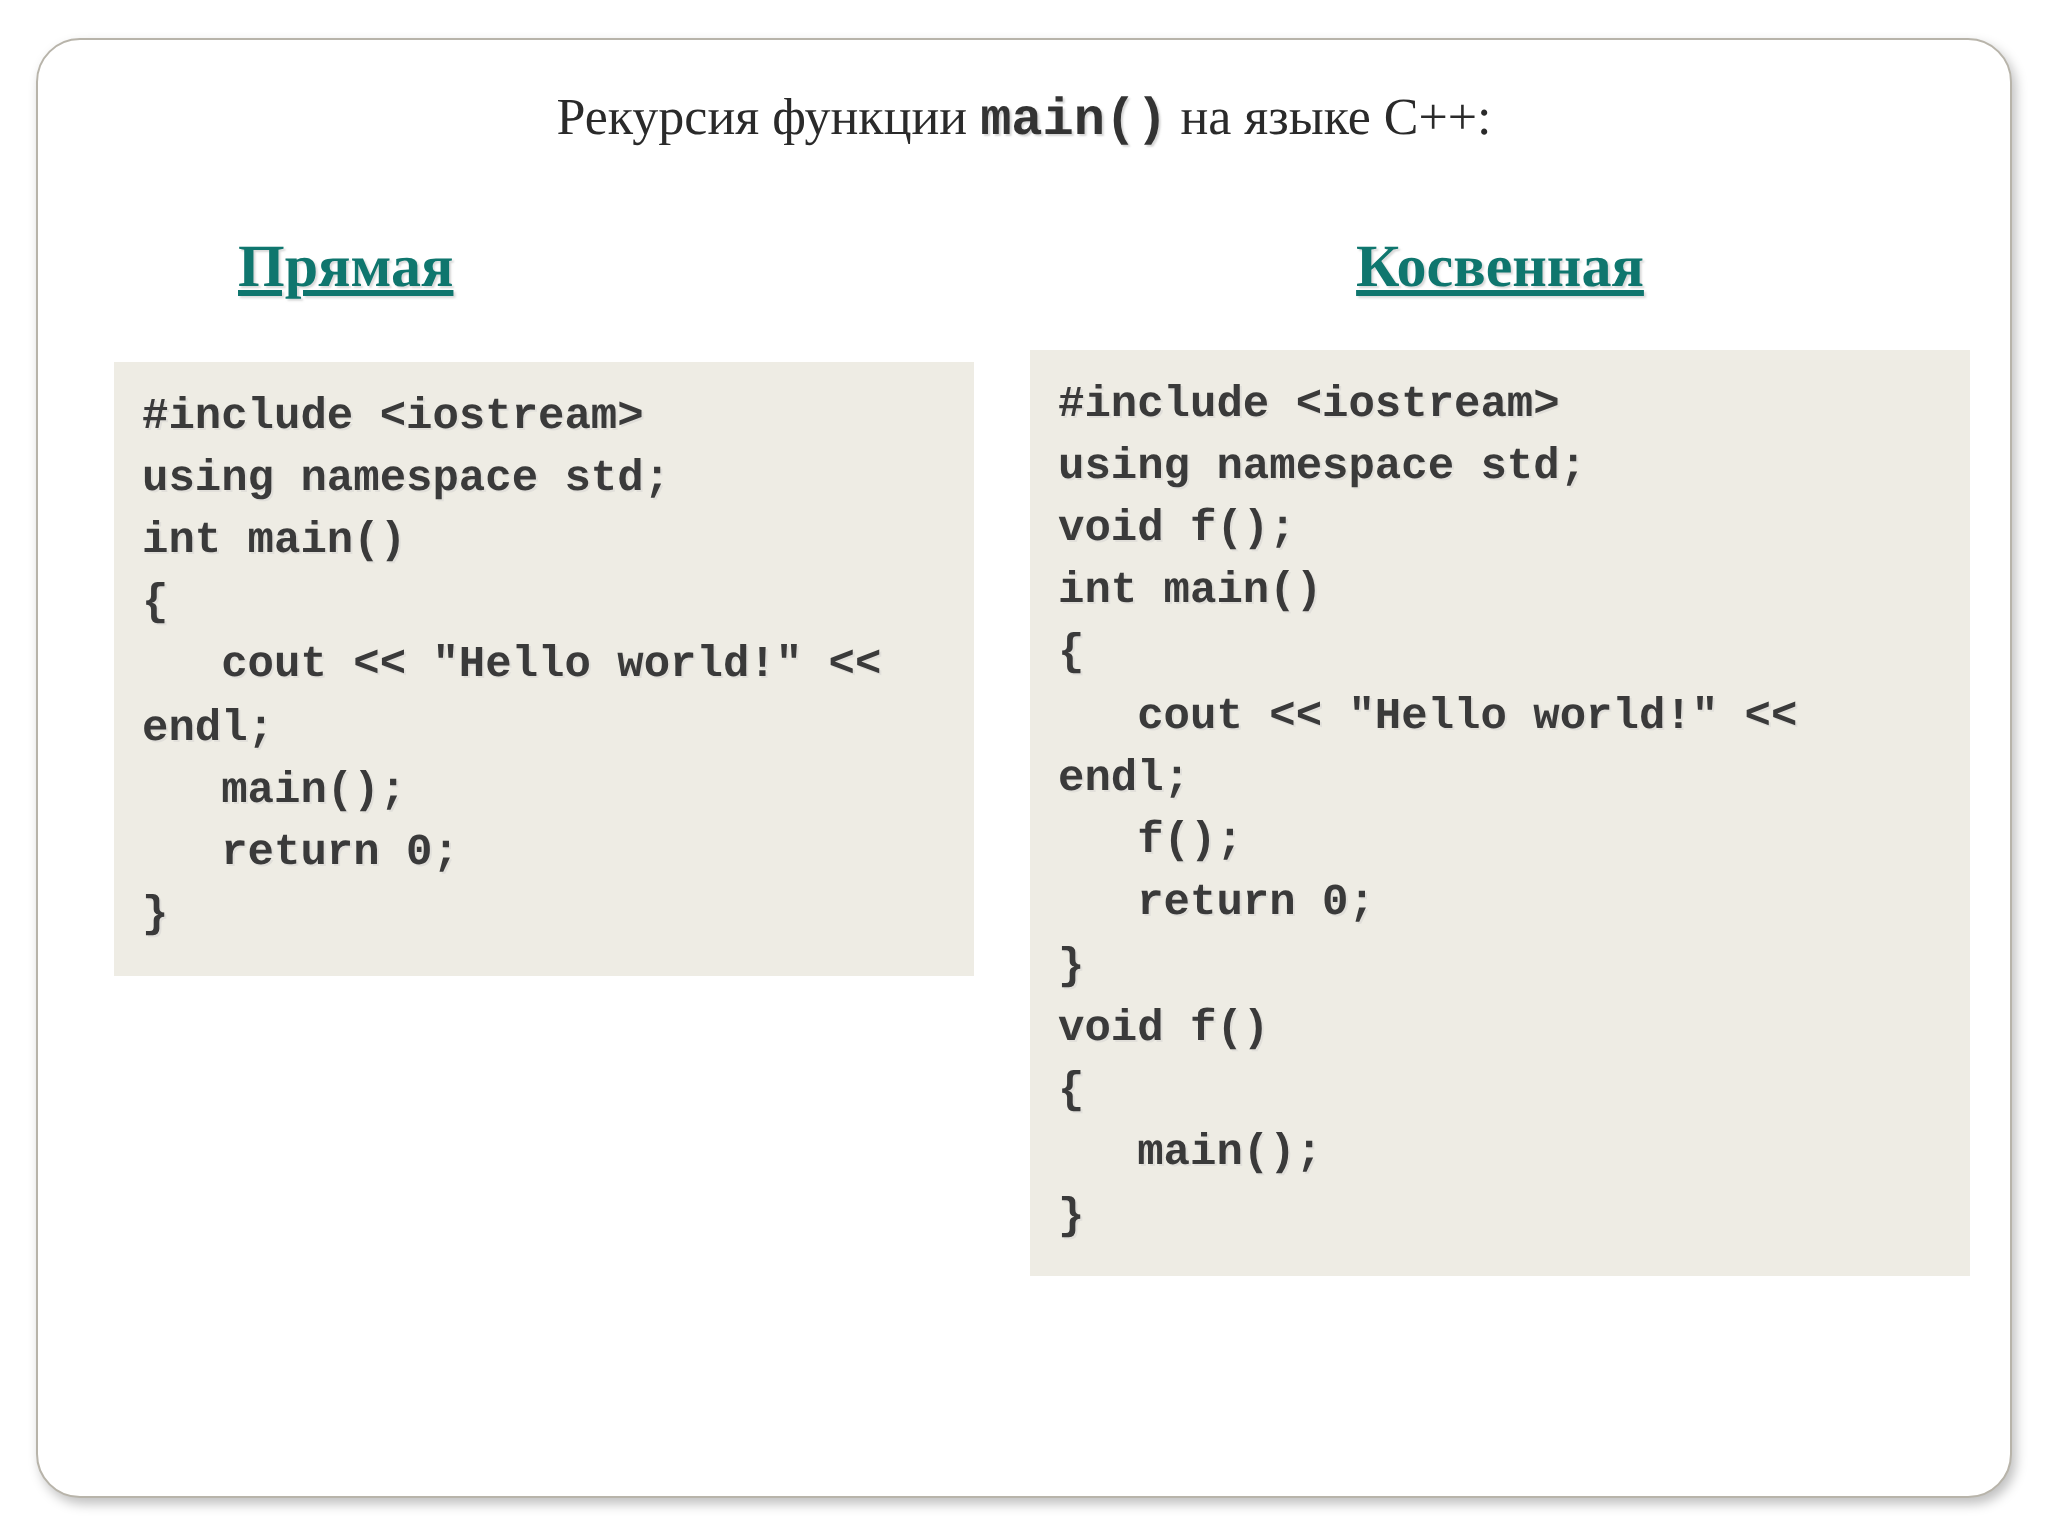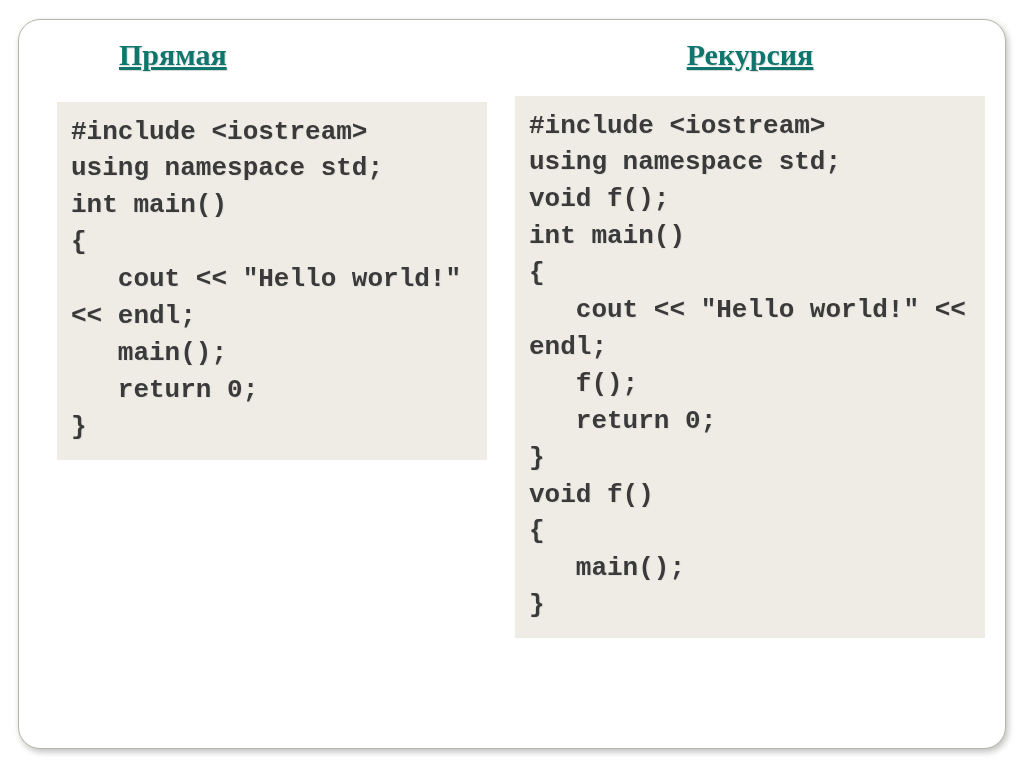--- a/index.html
+++ b/index.html
@@ -61,57 +61,60 @@
       padding-left: 62px;
     }
     .col-right .subheading {
       text-align: center;
       margin-bottom: 24px;
     }
     .code-box {
       background: #eeece4;
       padding: 12px 14px 14px 14px;
       font-family: 'Courier New', Courier, monospace;
-      font-size: 26px;
+      font-size: 22px;
       line-height: 1.42;
       color: #3a3a3a;
       font-weight: bold;
       text-shadow: 1px 1px 0 rgba(200,200,200,0.35);
       white-space: pre-wrap;
       word-wrap: break-word;
     }
     .col-left .code-box {
       width: 430px;
     }
     .col-right .code-box {
       width: 470px;
     }
   </style>
 </head>
 <body>
 
 <div class="slide-frame">
 
+  <div class="title-line">
+    <span>Рекурсия функции </span><span class="title-mono">main()</span><span>  на языке С++:</span>
+  </div>
 
   <div class="columns">
 
     <div class="col col-left">
       <div class="subheading">Прямая</div>
       <div class="code-box">#include &lt;iostream&gt;
 using namespace std;
 int main()
 {
    cout &lt;&lt; "Hello world!" &lt;&lt; endl;
    main();
    return 0;
 }</div>
     </div>
 
     <div class="col col-right">
-      <div class="subheading">Рекурсия</div>
+      <div class="subheading">Косвенная</div>
       <div class="code-box">#include &lt;iostream&gt;
 using namespace std;
 void f();
 int main()
 {
    cout &lt;&lt; "Hello world!" &lt;&lt; endl;
    f();
    return 0;
 }
 void f()

